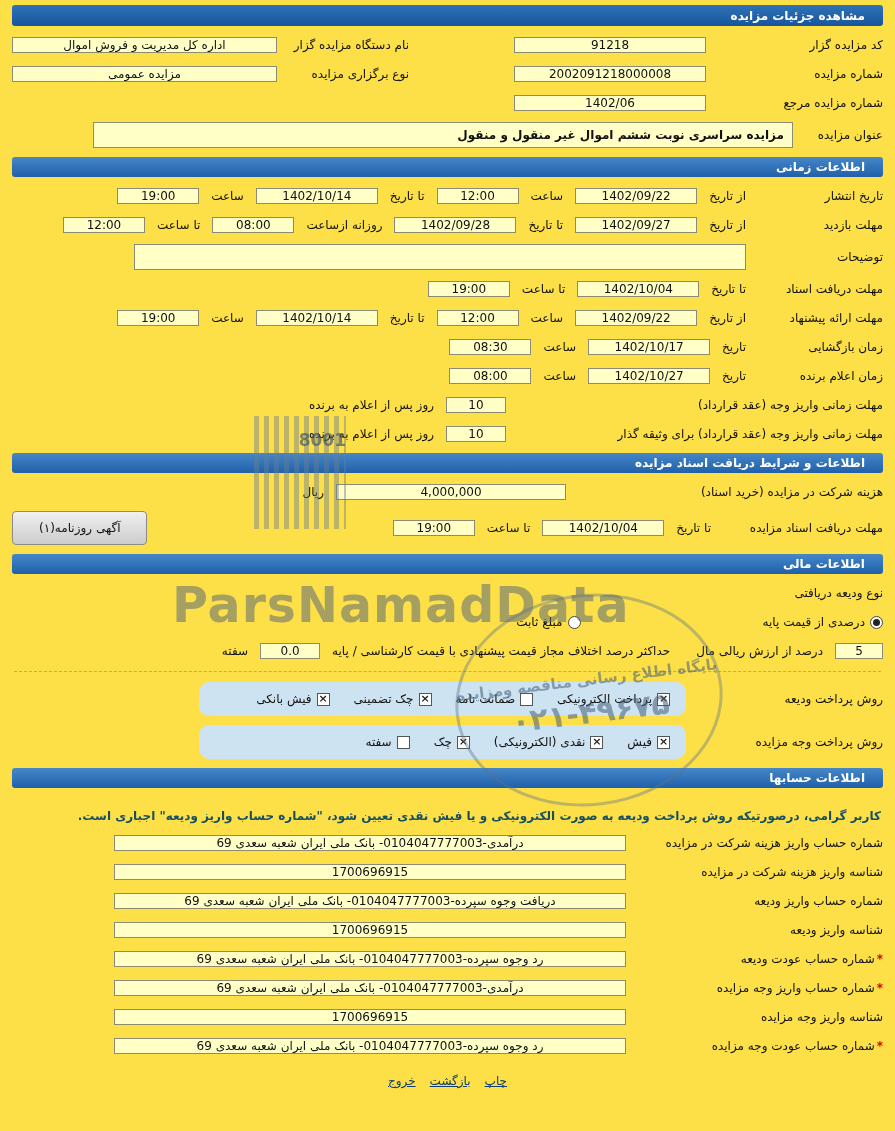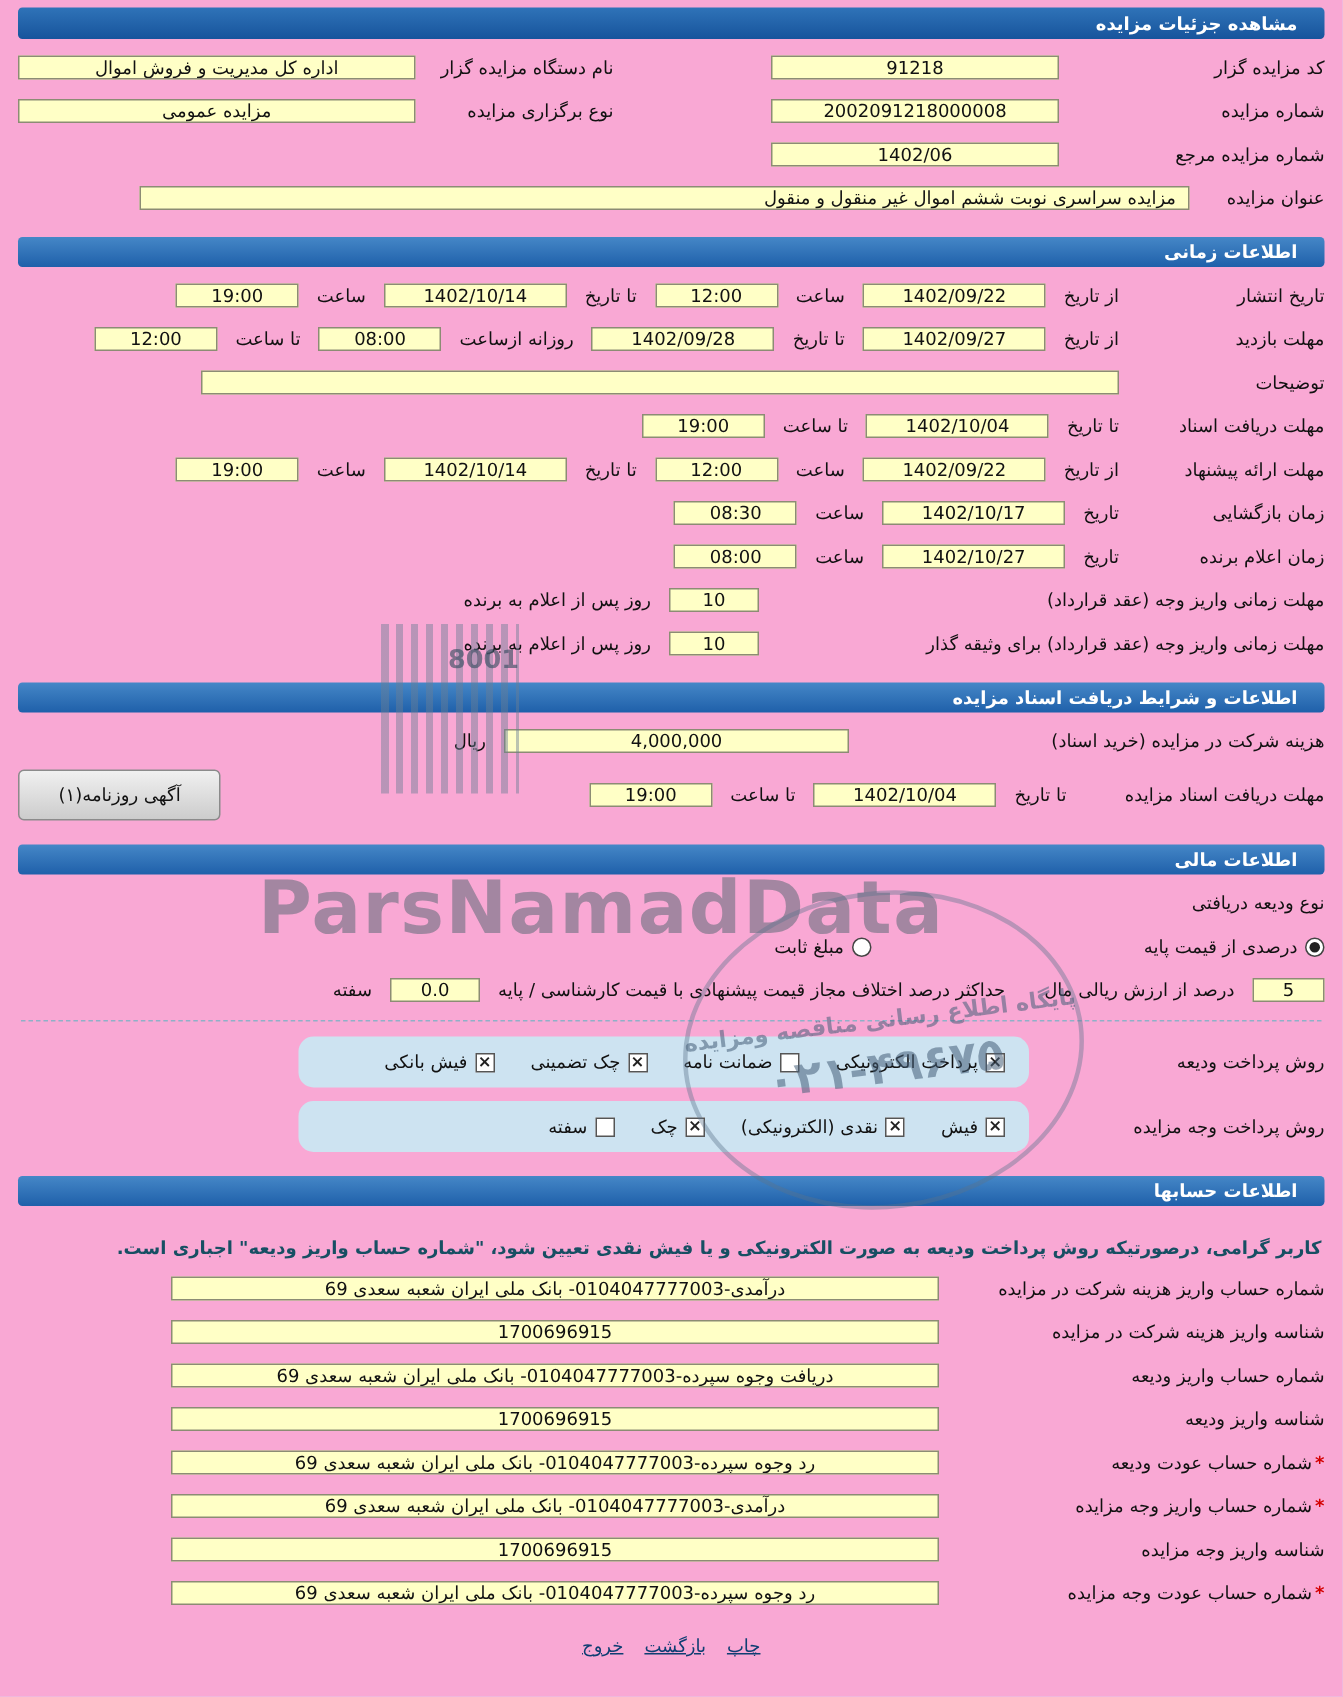--- a/index.html
+++ b/index.html
@@ -1,32 +1,32 @@
 <!DOCTYPE html>
 <html dir="rtl" lang="fa"><head>
 <meta charset="utf-8">
 <style>
   * { margin:0; padding:0; box-sizing:border-box; }
   body { background:#d2e8f7; }
-  .page { position:relative; width:895px; height:1131px; background:#f9a8d4;
+  .page { position:relative; width:895px; height:1131px; background:#fde047;
           font-family:"DejaVu Sans", sans-serif; font-size:12px; color:#111;
           direction:rtl; overflow:hidden; margin:0 auto; }
   .inner { padding:5px 12px 0; }
 
   .titlebar { height:21px; background:linear-gradient(#2f73b8,#17549c); color:#fff;
               font-weight:bold; display:flex; align-items:center; padding:0 18px; border-radius:3px; }
   .bar { height:20px; background:linear-gradient(#4587c7,#1f60aa); color:#fff; font-weight:bold;
-         display:flex; align-items:center; padding:0 18px; border-radius:3px; margin:16px 0 8px; }
+         display:flex; align-items:center; padding:0 18px; border-radius:3px; margin:2px 0 8px; }
 
   .row { display:flex; align-items:center; gap:12px; margin:9px 0; min-height:20px; }
   .lbl, .cap { white-space:nowrap; }
   .field { background:#ffffc6; border:1px solid #8c8c74; height:16px; display:flex;
            align-items:center; justify-content:center; white-space:nowrap; overflow:hidden;
            font-size:12px;text-align:right; }
-  .field.ta-start { justify-content:flex-start; padding:0 8px; }
+  .field.ta-start { justify-content:flex-start; padding:12px 8px;font-weight:bold; }
   .pull-end { margin-inline-start:auto; display:flex; align-items:center; gap:12px; }
 
   .w-lbl-g1{width:165px} .w-fld-g1{width:192px}
   .w-lbl-g2{width:120px} .w-fld-g2{width:265px}
   .w-lbl-title{width:78px} .w-fld-title{width:700px}
   .w-lbl-time{width:125px} .w-date{width:122px} .w-time{width:82px}
   .w-notes{width:612px}
   .w-lbl-pay{width:365px} .w-small{width:60px}
   .w-lbl-fee{width:305px} .w-money{width:230px}
   .w-5{width:48px} .w-maxdiff{width:60px}

